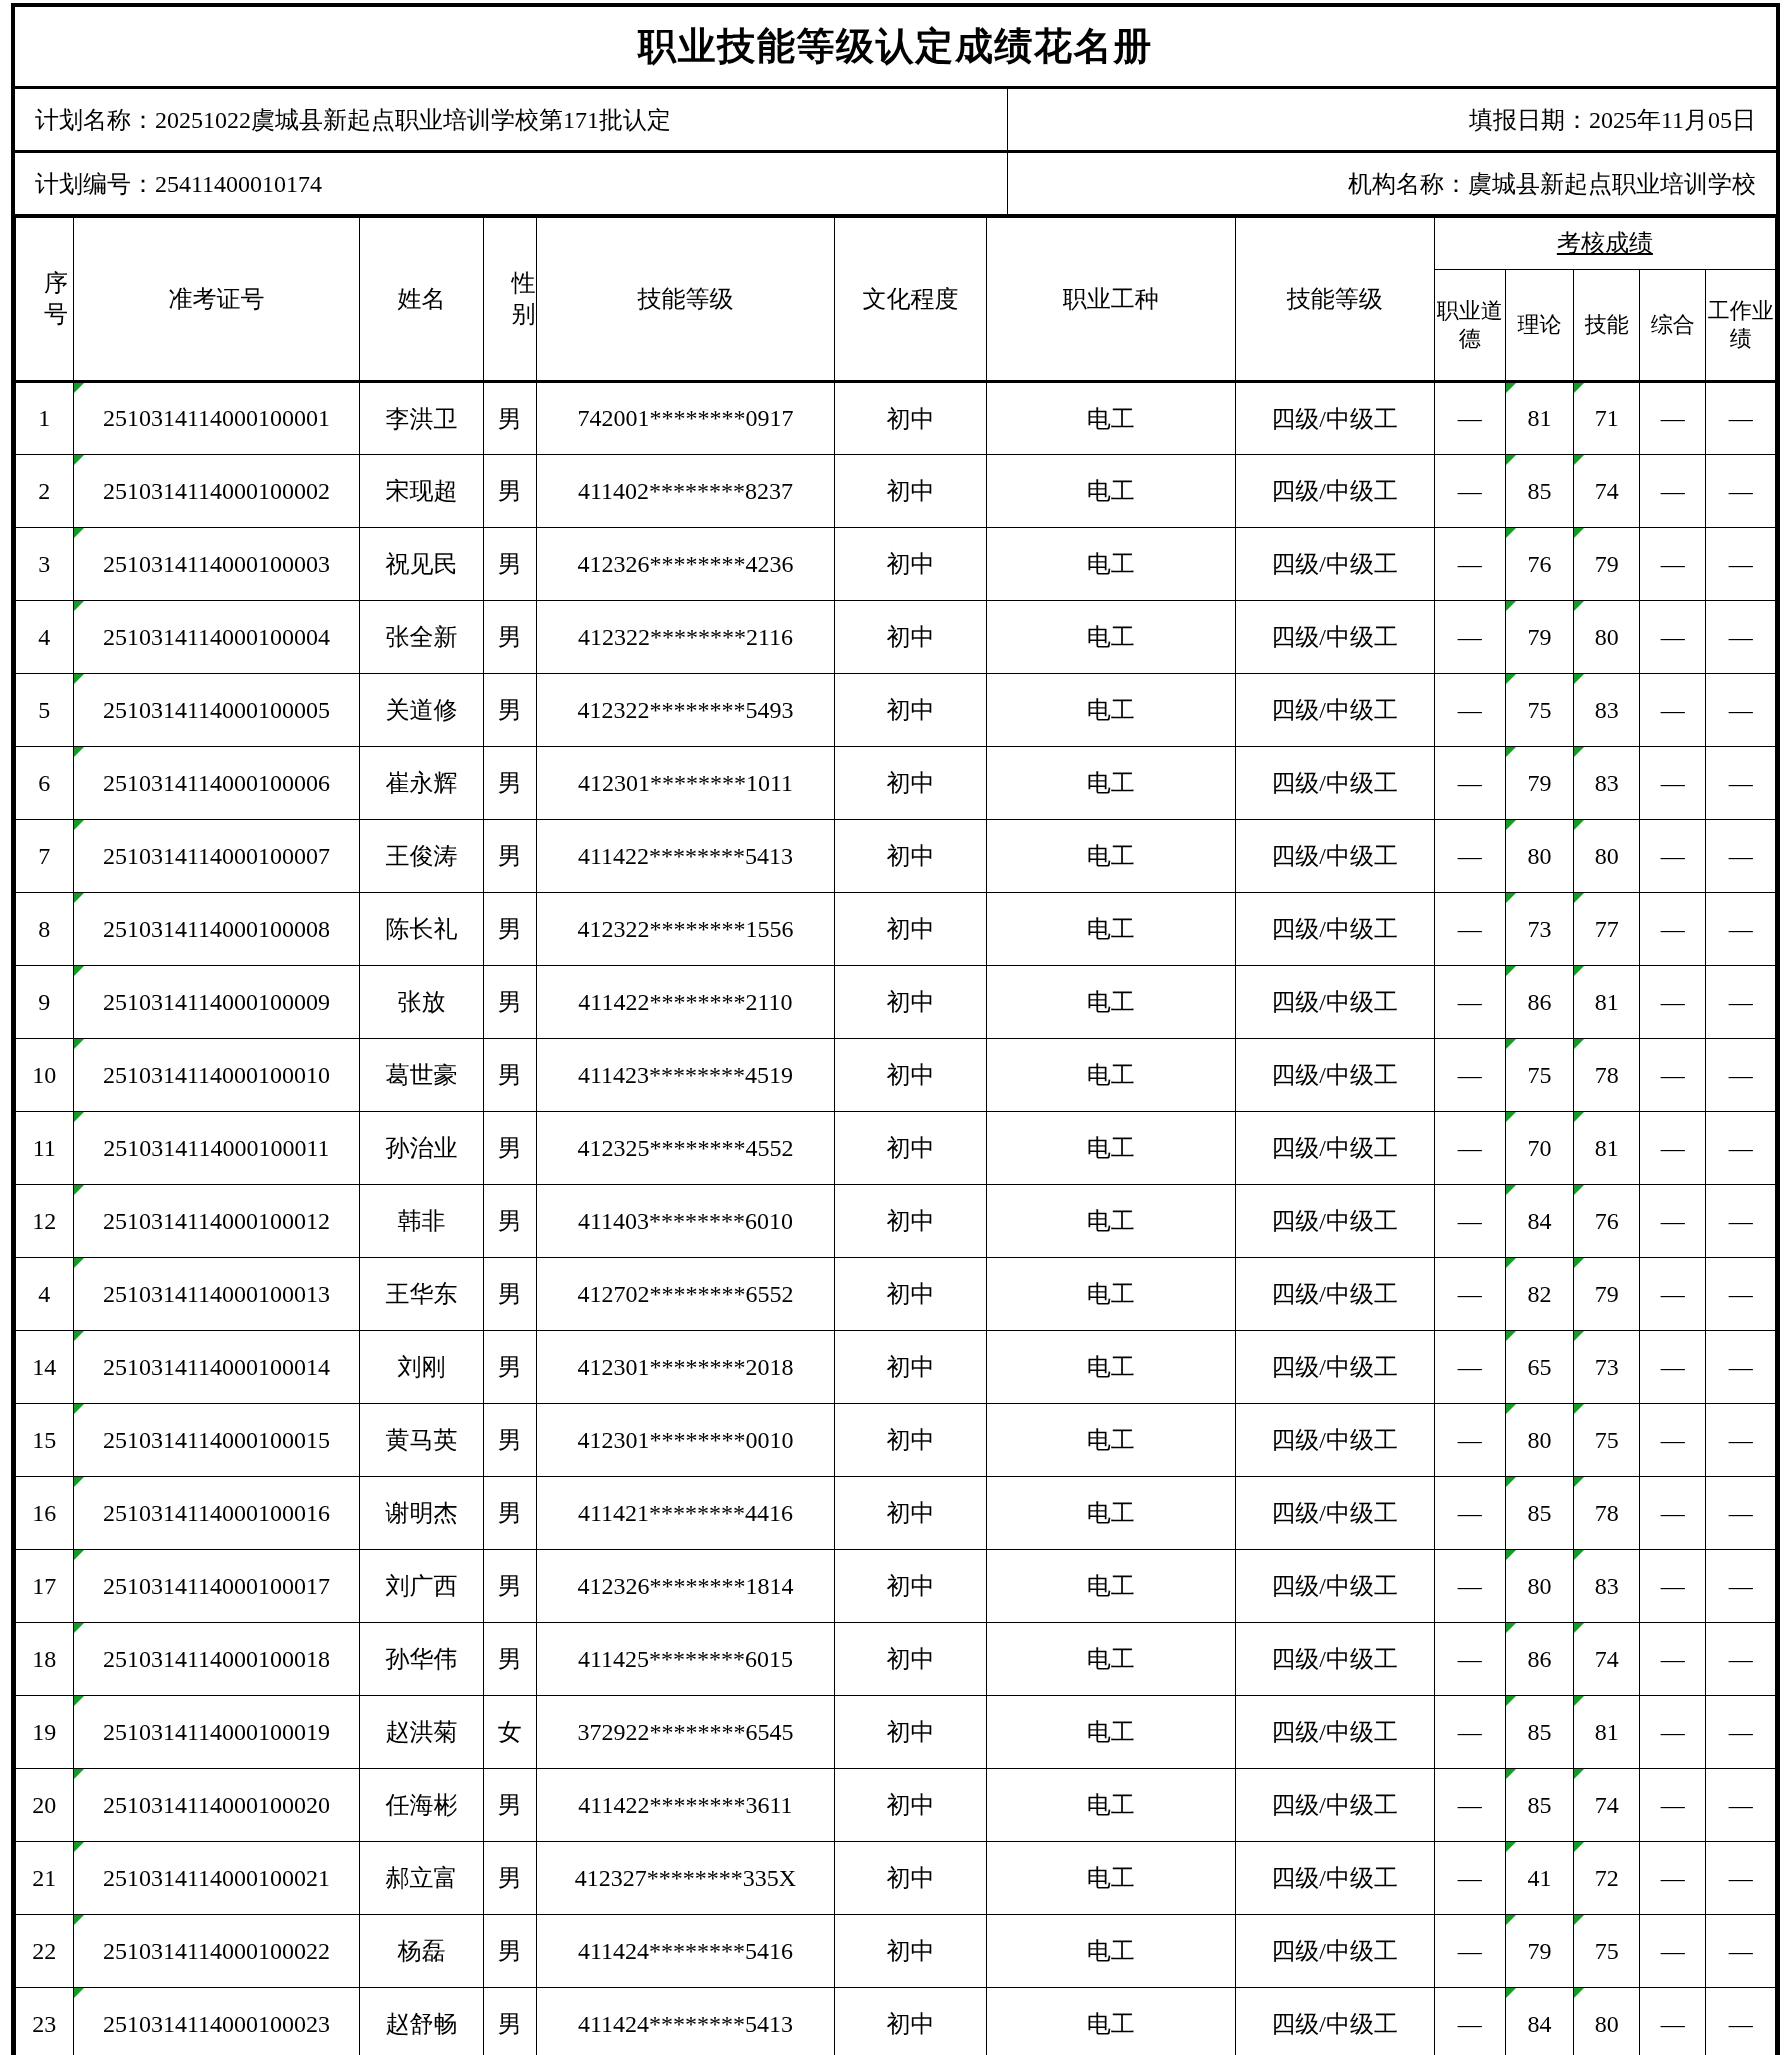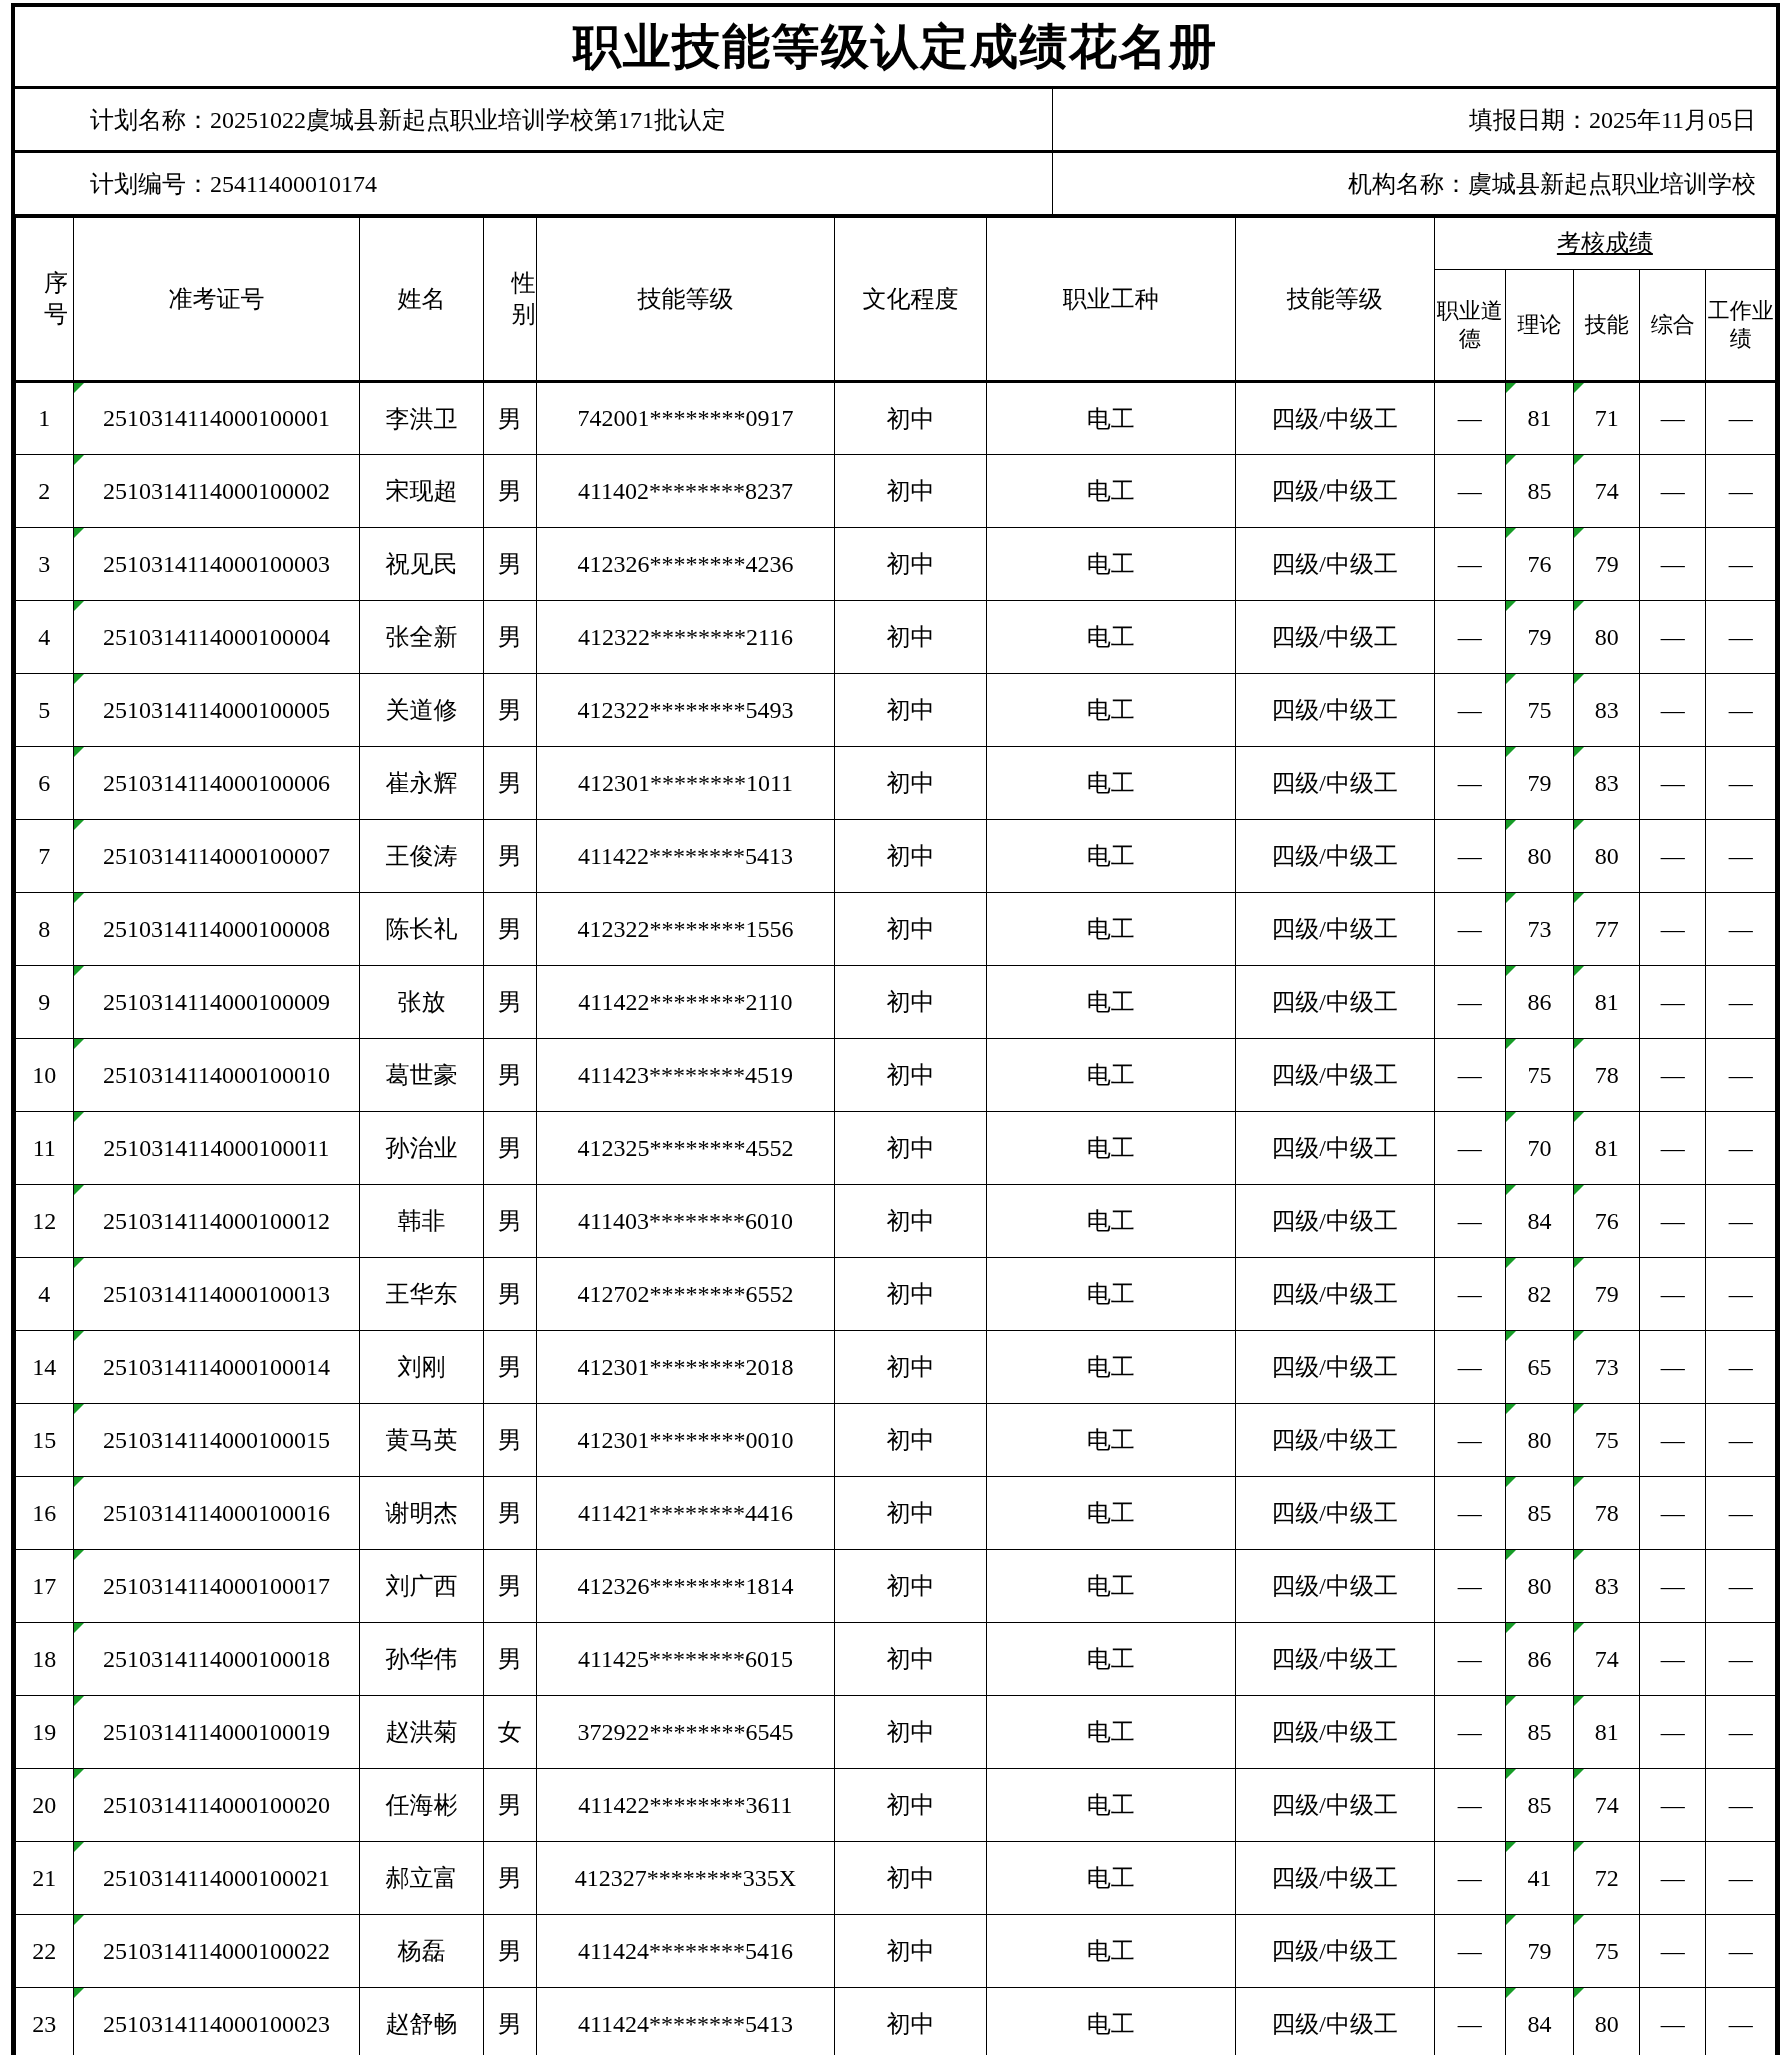--- a/index.html
+++ b/index.html
@@ -18,38 +18,37 @@
     top: 3.3px;
     width: 1769px;
     border: 4.1px solid #000;
     background: #fff;
   }
   .title-row {
     height: 82px;
     display: flex;
     align-items: center;
     justify-content: center;
-    font-size: 48px;
+    font-size: 38px;
     font-weight: bold;
     letter-spacing: 1.6px;
     border-bottom: 3.3px solid #000;
   }
   .meta-row {
     display: flex;
     height: 64px;
     border-bottom: 3.3px solid #000;
     font-size: 24px;
   }
   .meta-cell-left {
     width: 56.4%;
     display: flex;
     align-items: center;
-    padding-left: 30px;
+    padding-left: 20px;
     border-right: 1.2px solid #000;
-    margin-left: 45px;
   }
   .meta-cell-right {
     flex: 1;
     display: flex;
     align-items: center;
     justify-content: flex-end;
     padding-right: 20px;
   }
   table {
     width: 100%;

